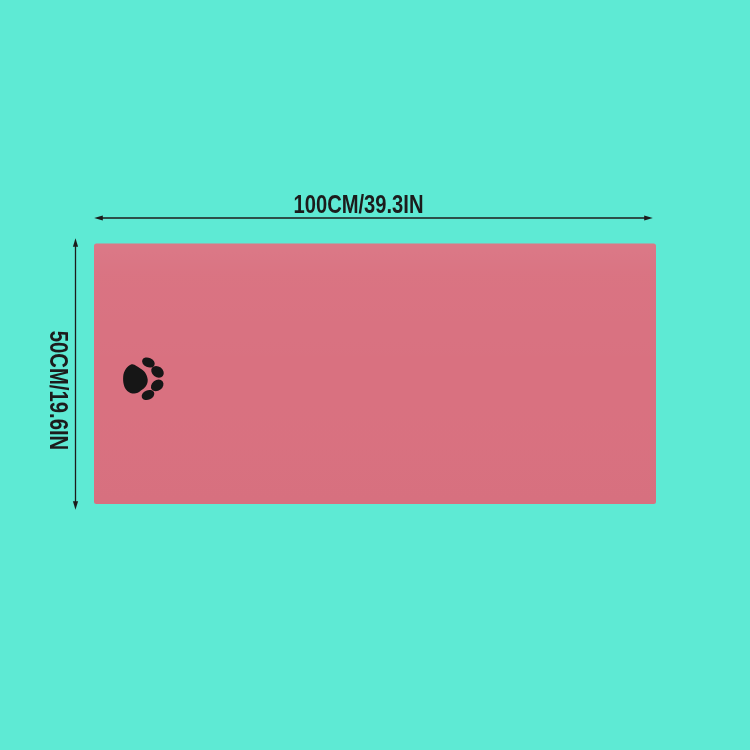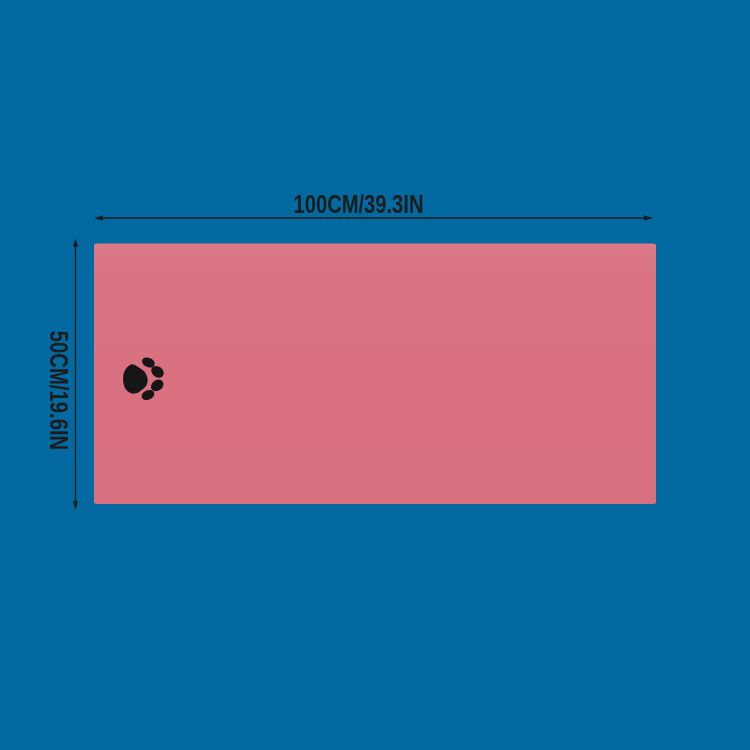--- a/index.html
+++ b/index.html
@@ -1,16 +1,16 @@
 <!DOCTYPE html>
 <html><head>
 <meta charset="utf-8">
 <style>
   html,body{margin:0;padding:0;background:#ffffff;}
-  .page{position:relative;width:750px;height:750px;background:#0369a1;overflow:hidden;}
+  .page{position:relative;width:750px;height:750px;background:#5eead4;overflow:hidden;}
   svg{display:block;}
   text{font-family:"Liberation Sans", sans-serif;font-weight:bold;fill:#1c1c1c;}
 </style>
 </head>
 <body>
 <div class="page">
 <svg width="750" height="750" viewBox="0 0 750 750">
 
   <rect x="94" y="243.5" width="562" height="260.5" rx="2.5" fill="#d97180"></rect>
 

